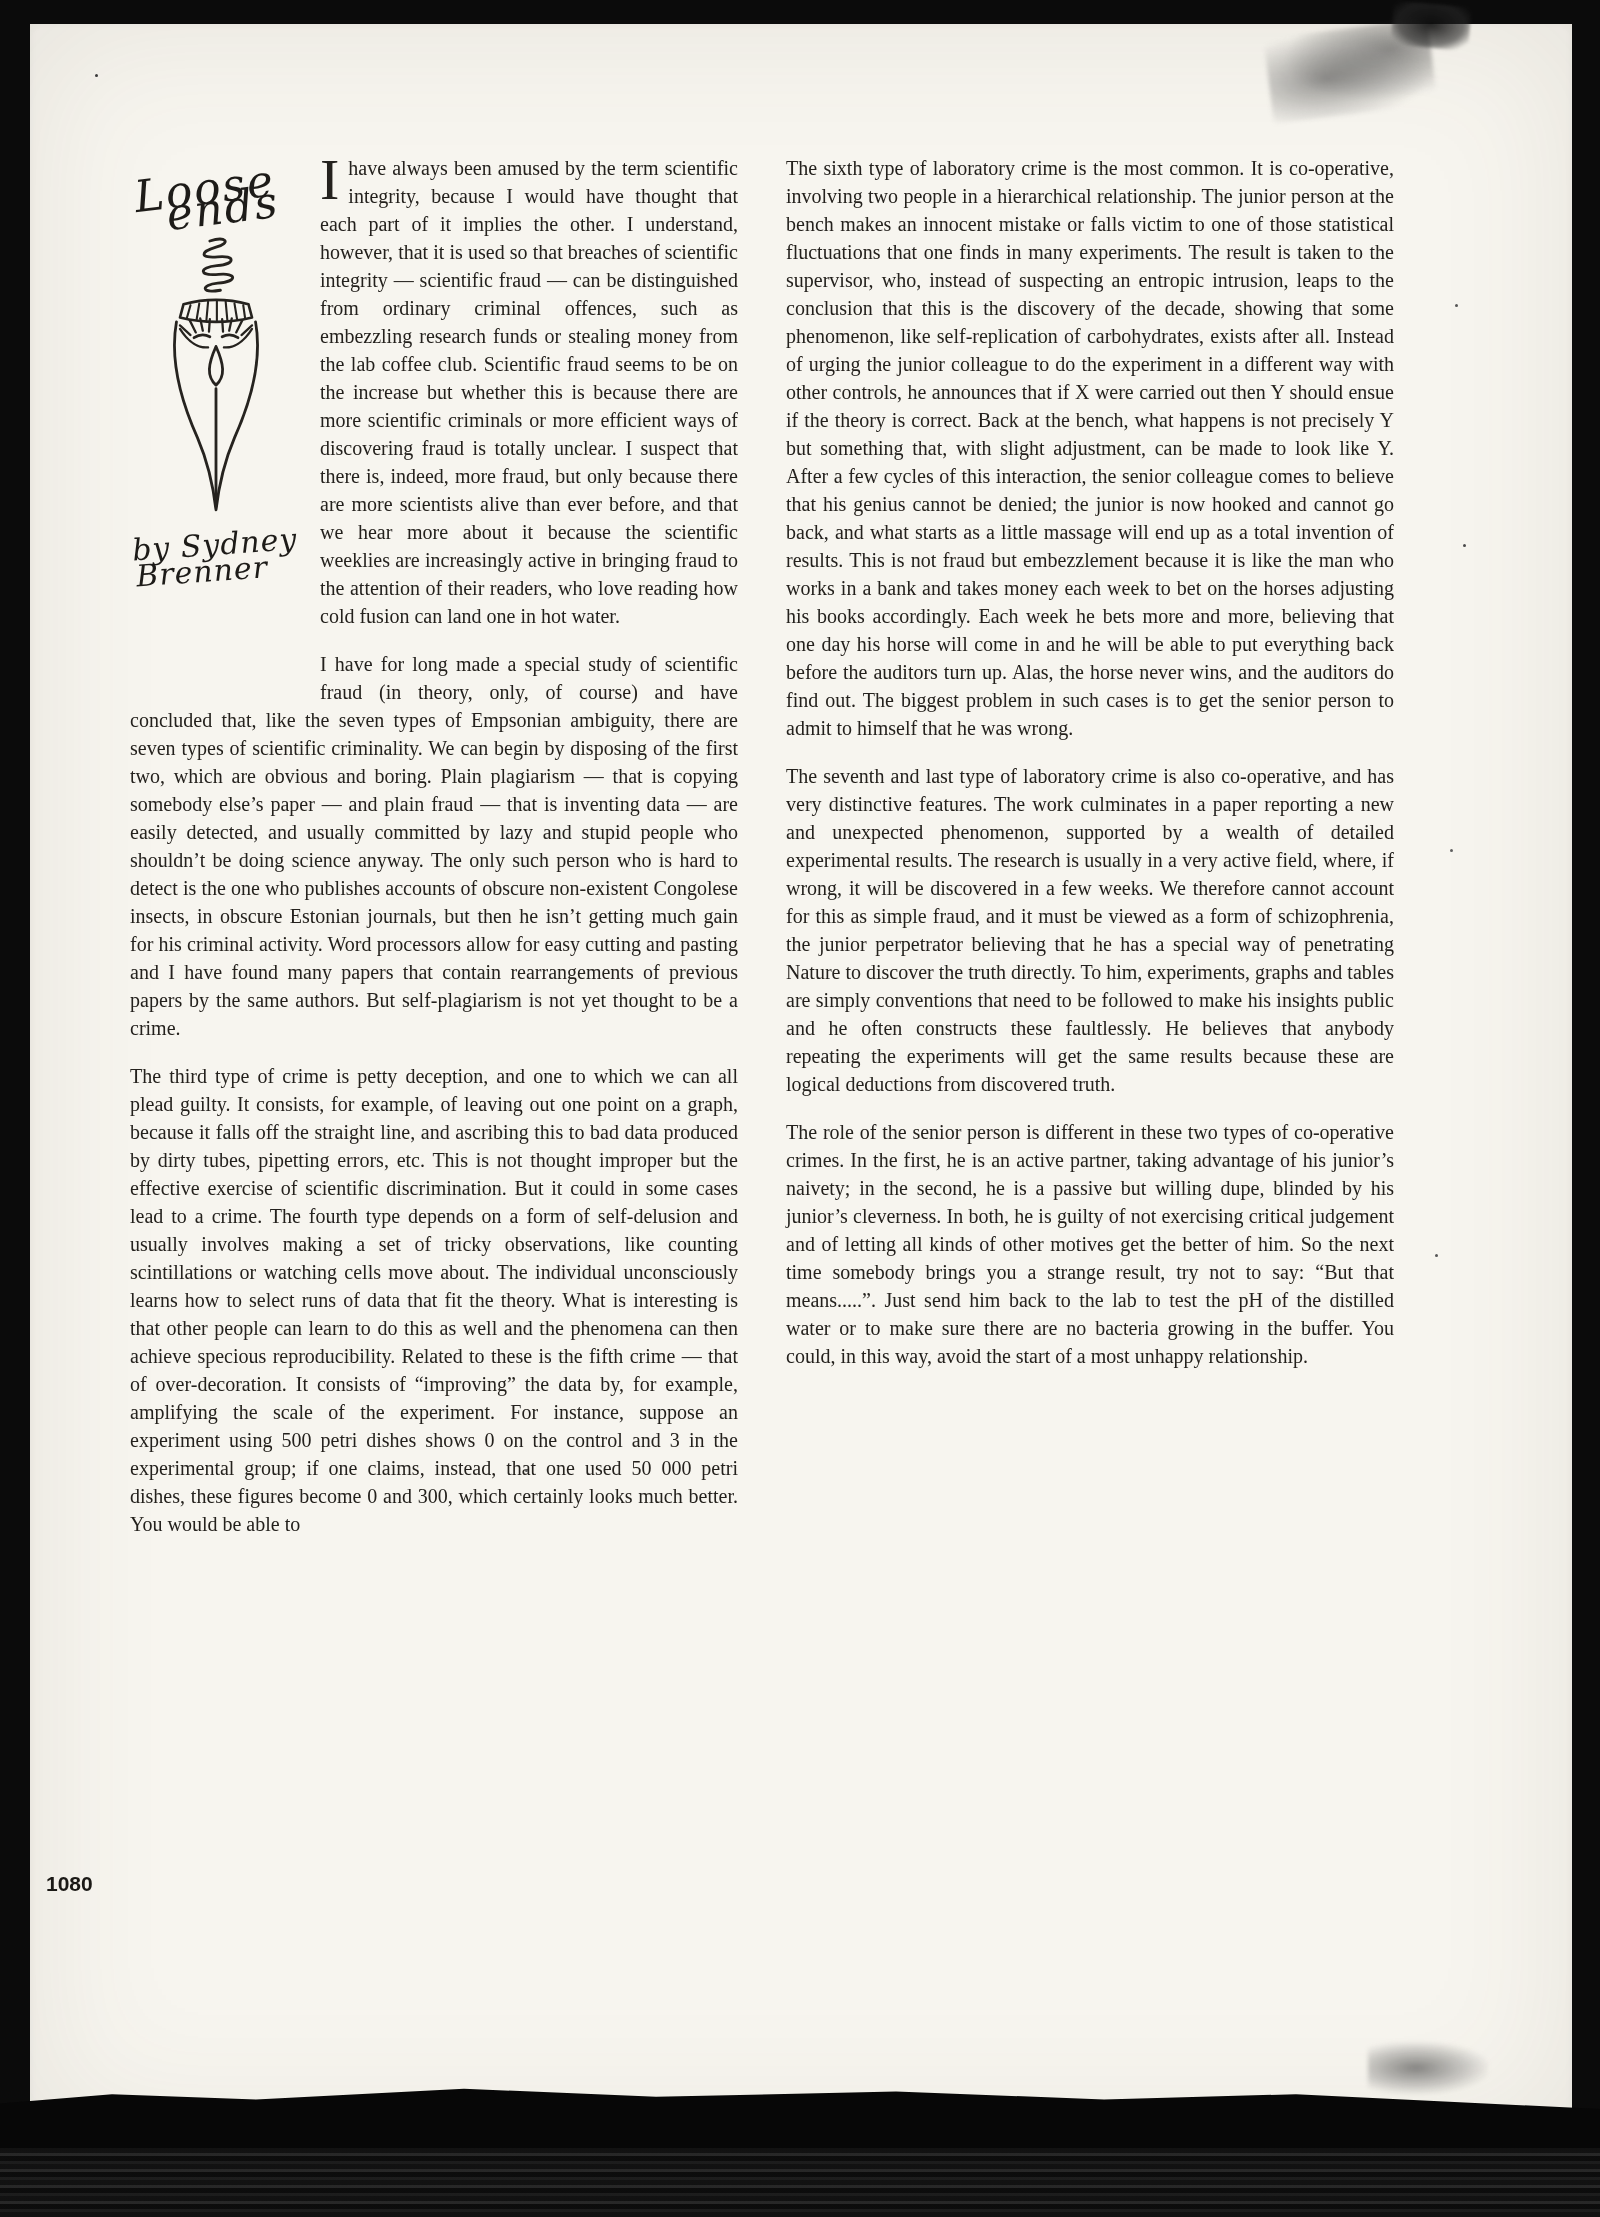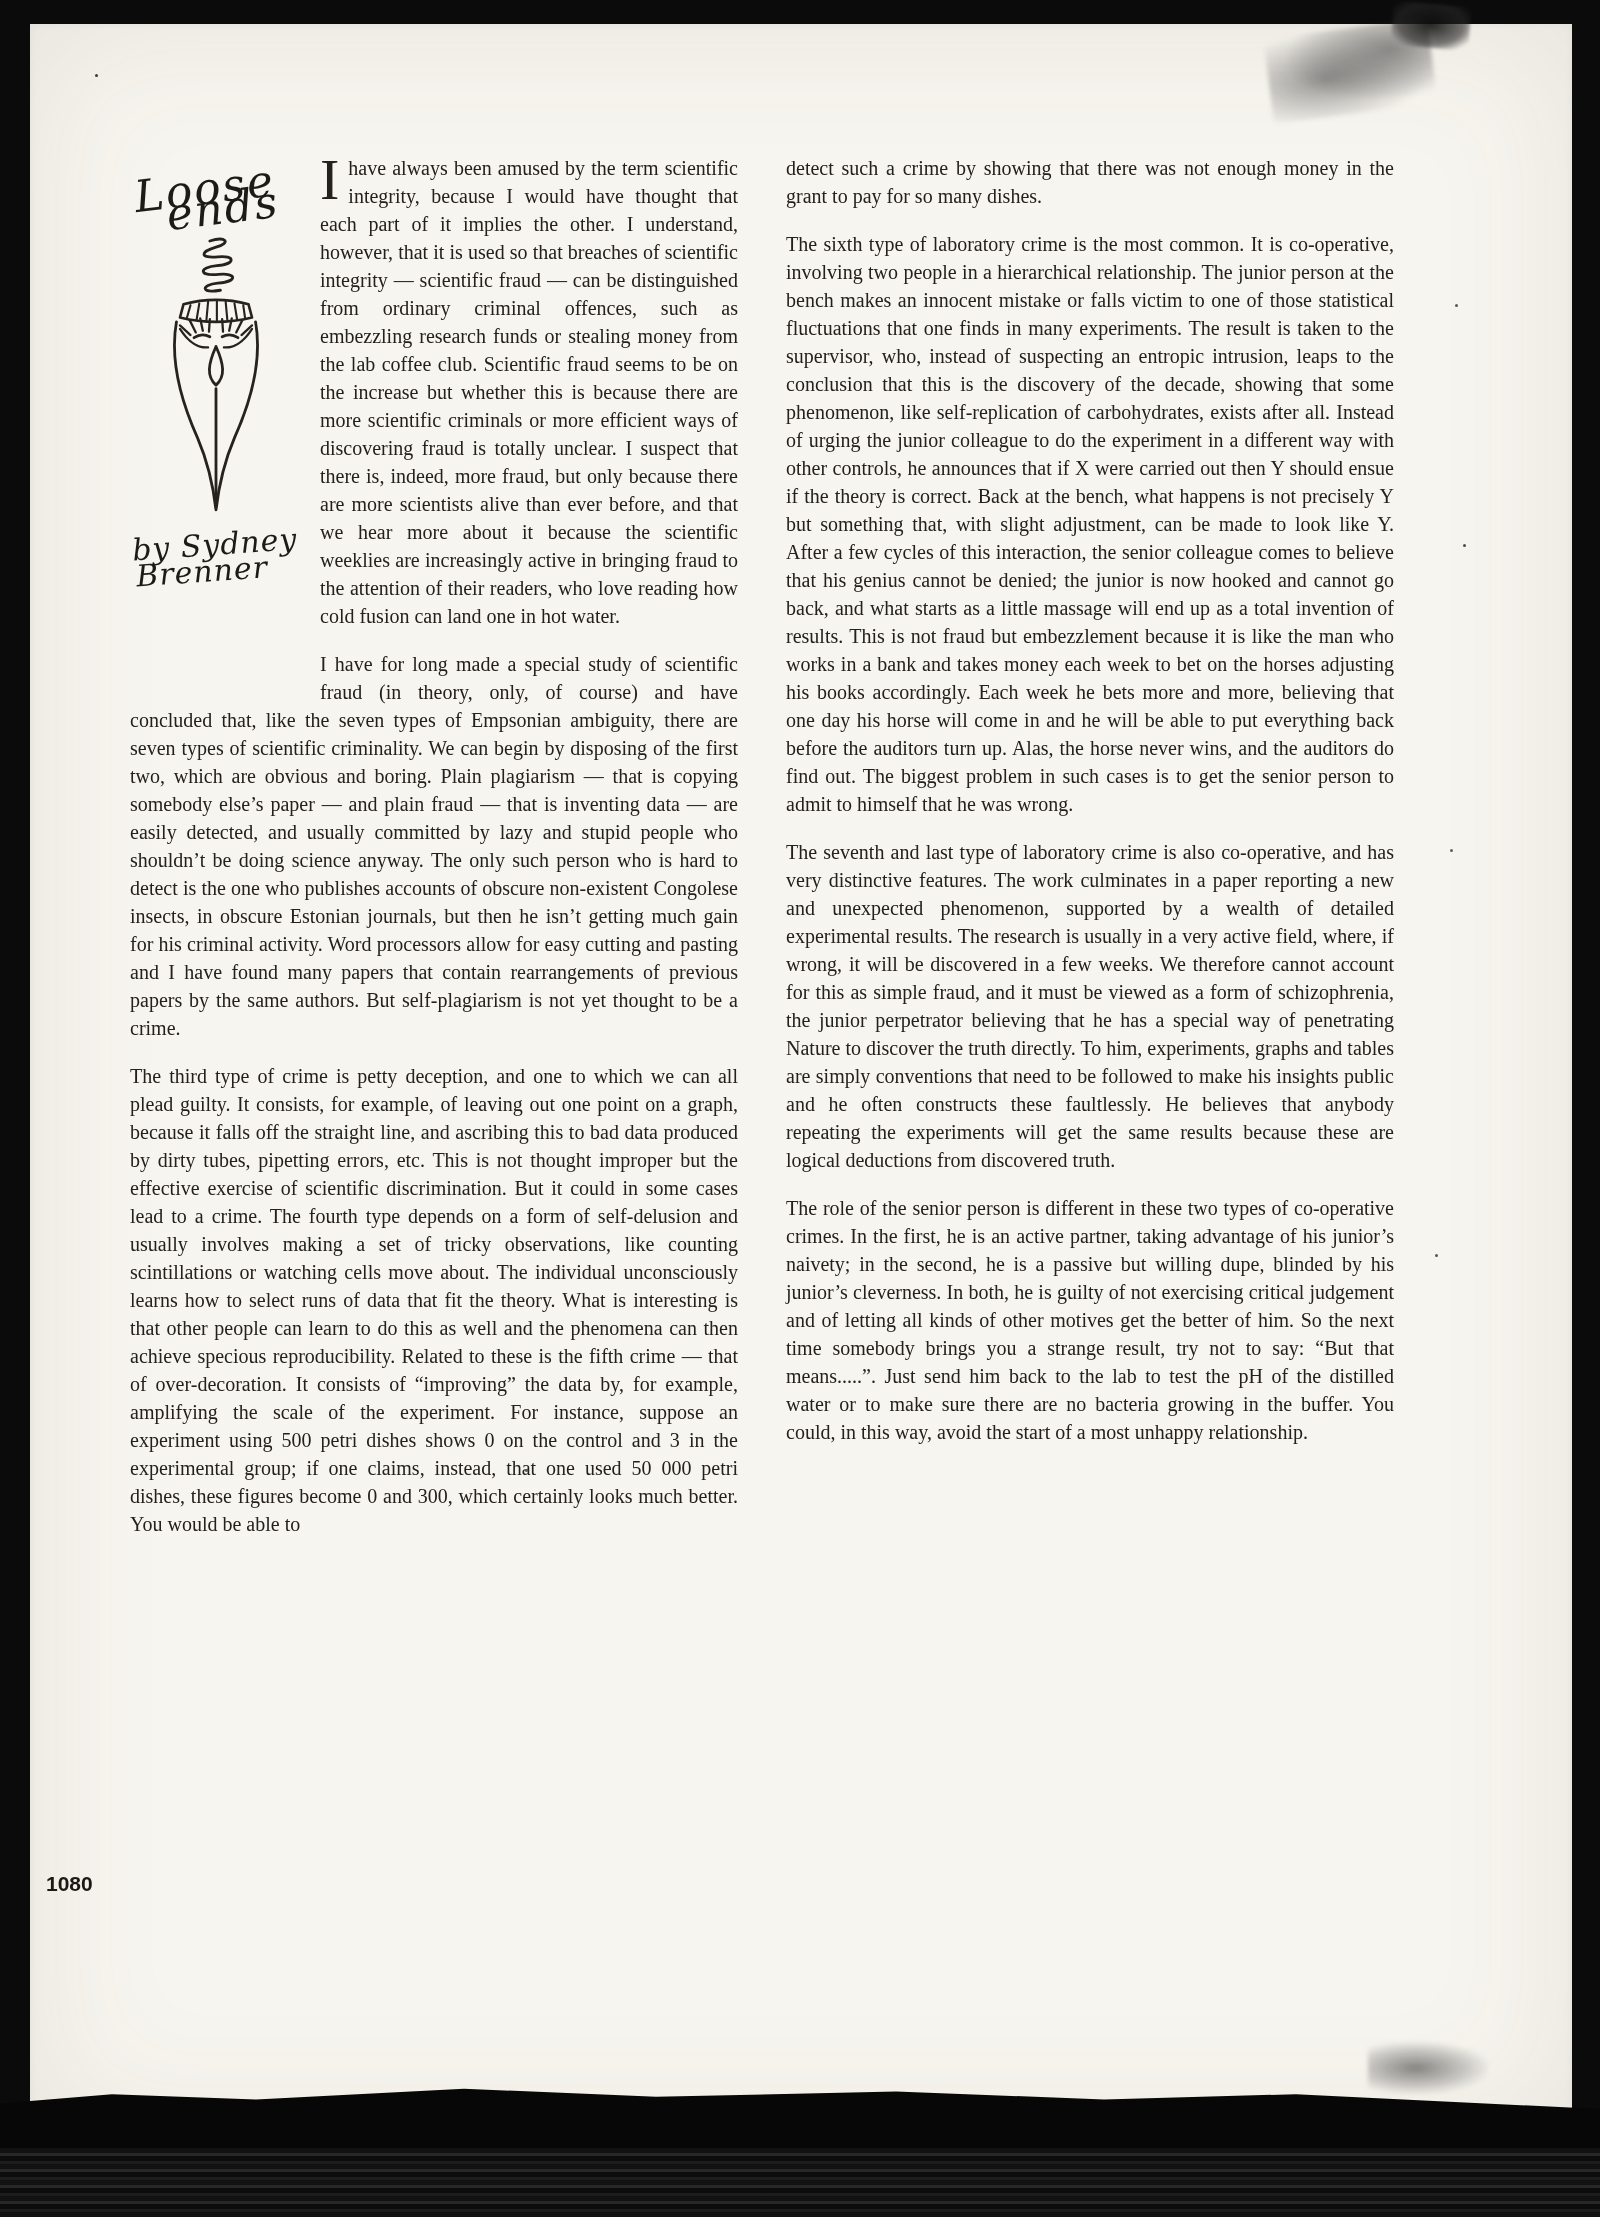--- a/index.html
+++ b/index.html
@@ -152,21 +152,20 @@
         <span class="hand byline-line l2">Brenner</span>
       </div>
 
       <p><span class="dropcap">I</span><span>have always been amused by the term scientific integrity, because I would have thought that each part of it implies the other. I understand, however, that it is used so that breaches of scientific integrity — scientific fraud — can be distinguished from ordinary criminal offences, such as embezzling research funds or stealing money from the lab coffee club. Scientific fraud seems to be on the increase but whether this is because there are more scientific criminals or more efficient ways of discovering fraud is totally unclear. I suspect that there is, indeed, more fraud, but only because there are more scientists alive than ever before, and that we hear more about it because the scientific weeklies are increasingly active in bringing fraud to the attention of their readers, who love reading how cold fusion can land one in hot water.</span></p>
 
       <p>I have for long made a special study of scientific fraud (in theory, only, of course) and have concluded that, like the seven types of Empsonian ambiguity, there are seven types of scientific criminality. We can begin by disposing of the first two, which are obvious and boring. Plain plagiarism — that is copying somebody else’s paper — and plain fraud — that is inventing data — are easily detected, and usually committed by lazy and stupid people who shouldn’t be doing science anyway. The only such person who is hard to detect is the one who publishes accounts of obscure non-existent Congolese insects, in obscure Estonian journals, but then he isn’t getting much gain for his criminal activity. Word processors allow for easy cutting and pasting and I have found many papers that contain rearrangements of previous papers by the same authors. But self-plagiarism is not yet thought to be a crime.</p>
       <p>The third type of crime is petty deception, and one to which we can all plead guilty. It consists, for example, of leaving out one point on a graph, because it falls off the straight line, and ascribing this to bad data produced by dirty tubes, pipetting errors, etc. This is not thought improper but the effective exercise of scientific discrimination. But it could in some cases lead to a crime. The fourth type depends on a form of self-delusion and usually involves making a set of tricky observations, like counting scintillations or watching cells move about. The individual unconsciously learns how to select runs of data that fit the theory. What is interesting is that other people can learn to do this as well and the phenomena can then achieve specious reproducibility. Related to these is the fifth crime — that of over-decoration. It consists of “improving” the data by, for example, amplifying the scale of the experiment. For instance, suppose an experiment using 500 petri dishes shows 0 on the control and 3 in the experimental group; if one claims, instead, that one used 50 000 petri dishes, these figures become 0 and 300, which certainly looks much better. You would be able to</p>
     </div>
 
     <div class="col">
-      <p>detect such a crime by showing that there was not enough money in the grant to pay for so many dishes.</p>
       <p>The sixth type of laboratory crime is the most common. It is co-operative, involving two people in a hierarchical relationship. The junior person at the bench makes an innocent mistake or falls victim to one of those statistical fluctuations that one finds in many experiments. The result is taken to the supervisor, who, instead of suspecting an entropic intrusion, leaps to the conclusion that this is the discovery of the decade, showing that some phenomenon, like self-replication of carbohydrates, exists after all. Instead of urging the junior colleague to do the experiment in a different way with other controls, he announces that if X were carried out then Y should ensue if the theory is correct. Back at the bench, what happens is not precisely Y but something that, with slight adjustment, can be made to look like Y. After a few cycles of this interaction, the senior colleague comes to believe that his genius cannot be denied; the junior is now hooked and cannot go back, and what starts as a little massage will end up as a total invention of results. This is not fraud but embezzlement because it is like the man who works in a bank and takes money each week to bet on the horses adjusting his books accordingly. Each week he bets more and more, believing that one day his horse will come in and he will be able to put everything back before the auditors turn up. Alas, the horse never wins, and the auditors do find out. The biggest problem in such cases is to get the senior person to admit to himself that he was wrong.</p>
       <p>The seventh and last type of laboratory crime is also co-operative, and has very distinctive features. The work culminates in a paper reporting a new and unexpected phenomenon, supported by a wealth of detailed experimental results. The research is usually in a very active field, where, if wrong, it will be discovered in a few weeks. We therefore cannot account for this as simple fraud, and it must be viewed as a form of schizophrenia, the junior perpetrator believing that he has a special way of penetrating Nature to discover the truth directly. To him, experiments, graphs and tables are simply conventions that need to be followed to make his insights public and he often constructs these faultlessly. He believes that anybody repeating the experiments will get the same results because these are logical deductions from discovered truth.</p>
       <p>The role of the senior person is different in these two types of co-operative crimes. In the first, he is an active partner, taking advantage of his junior’s naivety; in the second, he is a passive but willing dupe, blinded by his junior’s cleverness. In both, he is guilty of not exercising critical judgement and of letting all kinds of other motives get the better of him. So the next time somebody brings you a strange result, try not to say: “But that means.....”. Just send him back to the lab to test the pH of the distilled water or to make sure there are no bacteria growing in the buffer. You could, in this way, avoid the start of a most unhappy relationship.</p>
     </div>
 
   </div>
 
   <div class="footer">
     <span class="page-number">1080</span>
   </div>

